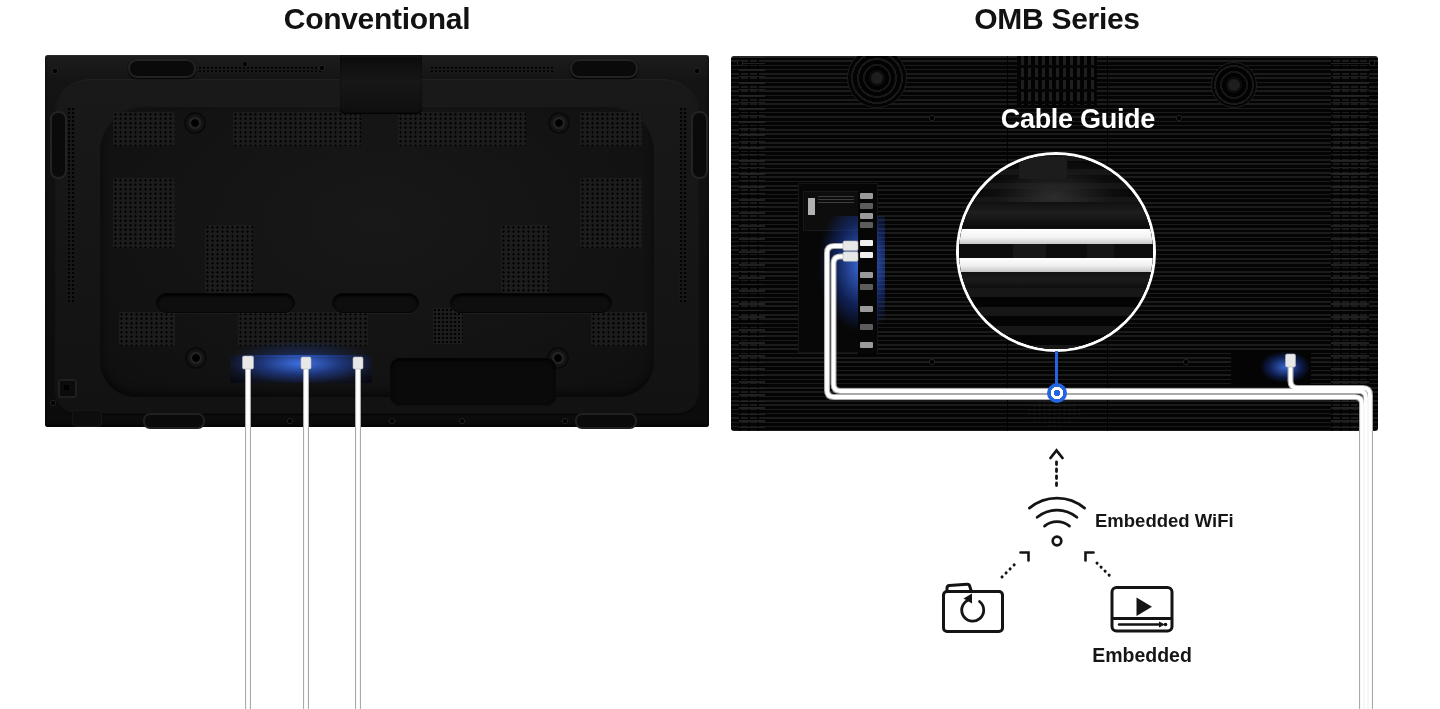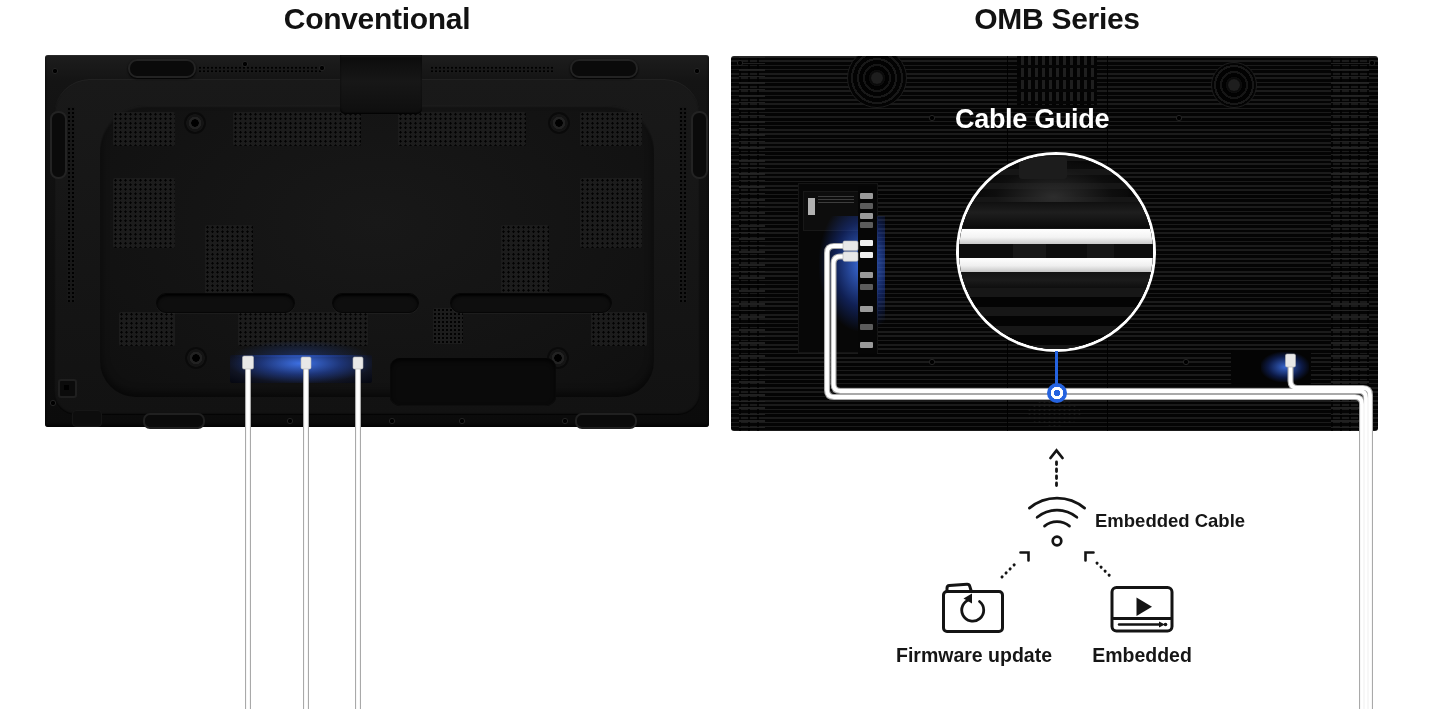--- a/index.html
+++ b/index.html
@@ -81,21 +81,21 @@
   .cn{position:absolute;left:2px;width:13px;height:6px;background:#9a9a9a;border-radius:1px;}
   .cn.dim{background:#5c5c5c;}
   .cn.lit{background:#efefef;}
   #omb .r-recess{position:absolute;left:500px;top:294px;width:80px;height:35px;background:#040404;border-radius:3px;}
   #omb .r-glow{position:absolute;left:530px;top:296px;width:48px;height:30px;
     background:radial-gradient(ellipse,rgba(64,118,240,.85),rgba(28,66,190,.35) 50%,transparent 75%);}
   #omb .b-vent{position:absolute;left:296px;top:344px;width:54px;height:26px;border-radius:50%;opacity:.55;
     background-image:radial-gradient(circle,#222 1px,transparent 1.2px);background-size:5px 4px;}
 
   
-  #cable-guide{position:absolute;left:955px;top:104px;width:200px;text-align:left;z-index:4;
+  #cable-guide{position:absolute;left:955px;top:104px;width:200px;text-align:right;z-index:4;
     font-size:27px;font-weight:bold;letter-spacing:-0.3px;color:#fff;}
   #magnifier{position:absolute;left:956px;top:152px;width:200px;height:200px;border-radius:50%;
     border:3px solid #fff;box-sizing:border-box;background:#0a0a0a;overflow:hidden;z-index:6;}
   #magnifier .m-stripes{position:absolute;inset:0;
     background:repeating-linear-gradient(180deg,#161616 0 6px,#080808 6px 14px);}
   #magnifier .m-fan{position:absolute;left:20px;top:6px;width:150px;height:60px;border-radius:50%;
     background:radial-gradient(ellipse at 50% 60%,#2d2d2d,rgba(22,22,22,.4) 55%,transparent 78%);}
   #magnifier .m-bracket{position:absolute;left:60px;top:2px;width:48px;height:22px;background:#1c1c1c;border-radius:3px;}
   #magnifier .m-band1{position:absolute;left:0;top:47px;width:194px;height:26px;
     background:linear-gradient(180deg,#101010,#1e1e1e 40%,#0b0b0b);}
@@ -289,16 +289,15 @@
       <line x1="189" y1="184.5" x2="230.5" y2="184.5" stroke-width="2.4"></line>
     </g>
     <g fill="#141414" stroke="none">
       <path d="M42,153.5 L33.5,158.5 L42,163.5 Z"></path>
       <path d="M206.5,157.5 L222,166.8 L206.5,176 Z"></path>
       <path d="M229,181.6 L235,184.5 L229,187.4 Z"></path>
       <circle cx="235.5" cy="184.5" r="1.8"></circle>
     </g>
   </svg>
 
-  <div class="d-label" id="wifi-label">Embedded Cable</div>
-  <div class="d-label" id="fw-label">Firmware update</div>
+  <div class="d-label" id="wifi-label">Embedded WiFi</div>
   <div class="d-label" id="content-label">Embedded</div>
 </div>
 
 </body></html>

